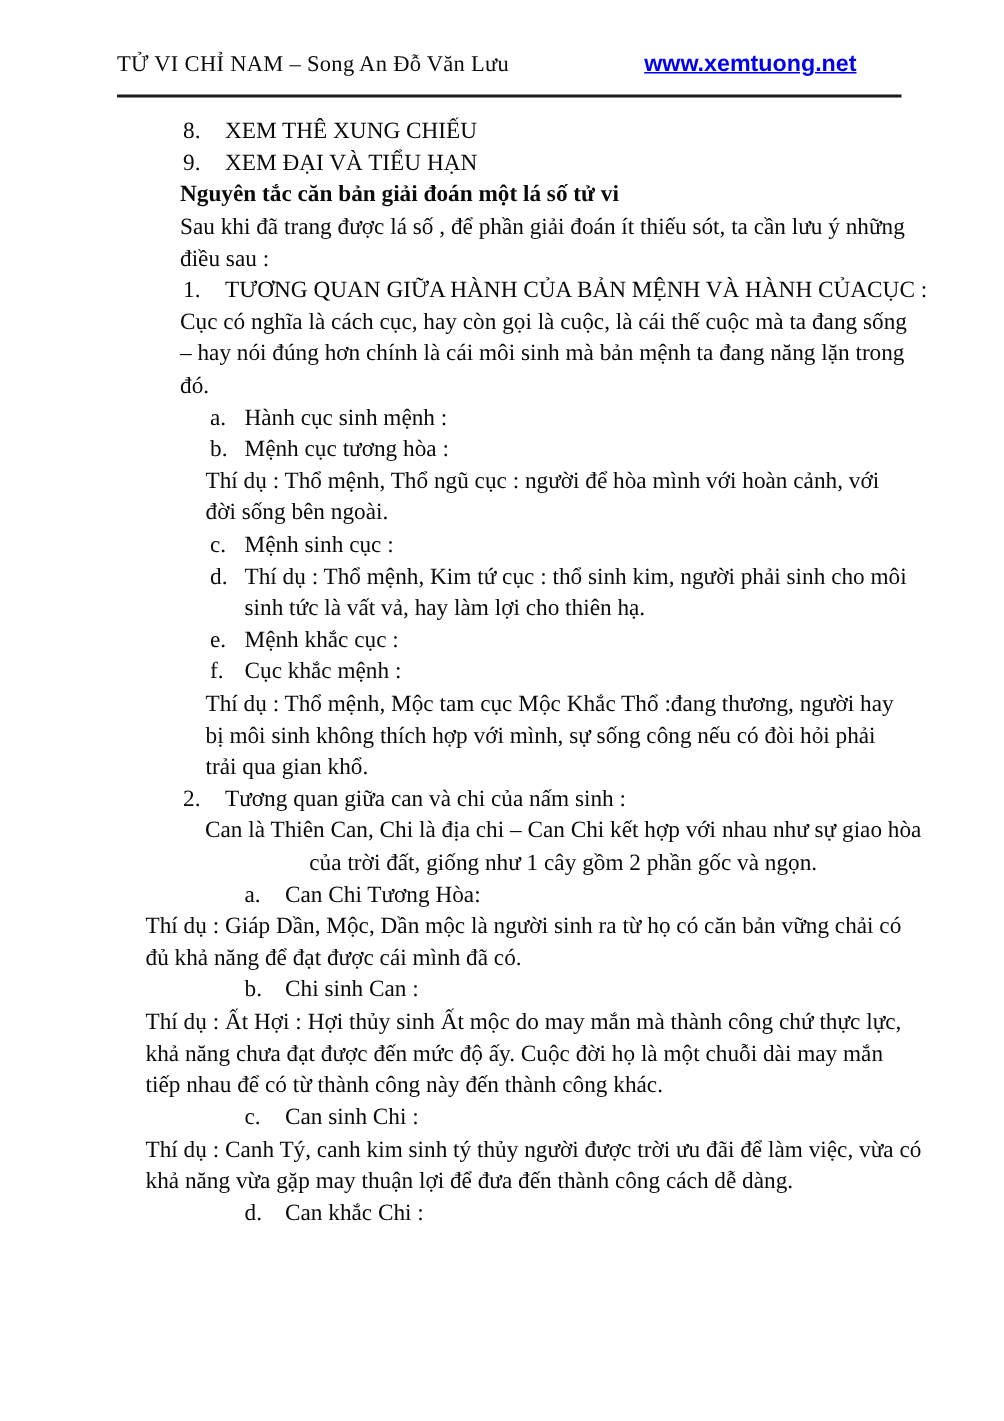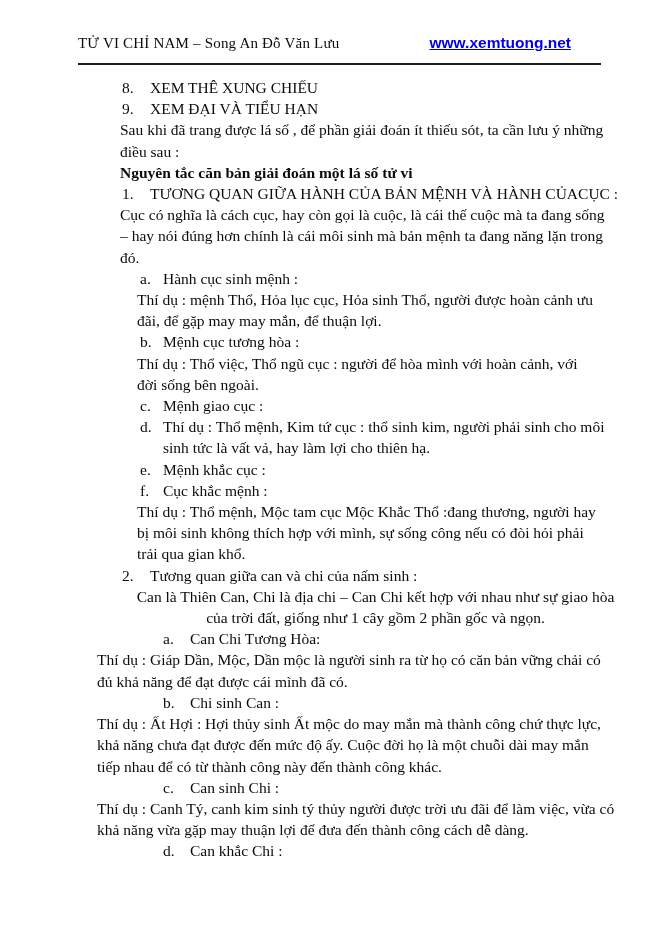--- a/index.html
+++ b/index.html
@@ -87,45 +87,43 @@
   <hr class="header-rule">
   <div class="doc-body">
       <div class="block list-num with-marker">
         <span class="marker">8.</span>
         <span class="btext">XEM THÊ XUNG CHIẾU</span>
       </div>
       <div class="block list-num with-marker">
         <span class="marker">9.</span>
         <span class="btext">XEM ĐẠI VÀ TIỂU HẠN</span>
       </div>
+      <div class="block heading-bold">Nguyên tắc căn bản giải đoán một lá số tử vi</div>
       <div class="block para">Sau khi đã trang được lá số , để phần giải đoán ít thiếu sót, ta cần lưu ý những
 điều sau :</div>
-      <div class="block heading-bold">Nguyên tắc căn bản giải đoán một lá số tử vi</div>
       <div class="block list-num with-marker">
         <span class="marker">1.</span>
         <span class="btext">TƯƠNG QUAN GIỮA HÀNH CỦA BẢN MỆNH VÀ HÀNH CỦACỤC :</span>
       </div>
       <div class="block para">Cục có nghĩa là cách cục, hay còn gọi là cuộc, là cái thế cuộc mà ta đang sống
 – hay nói đúng hơn chính là cái môi sinh mà bản mệnh ta đang năng lặn trong
 đó.</div>
       <div class="block sub1 with-marker">
         <span class="marker">a.</span>
         <span class="btext">Hành cục sinh mệnh :</span>
       </div>
-      <div class="block thidu1">Thí dụ : mệnh Thổ, Hỏa lục cục, Hỏa sinh Thổ, người được hoàn cảnh ưu
-đãi, để gặp may may mắn, để thuận lợi.</div>
       <div class="block sub1 with-marker">
         <span class="marker">b.</span>
         <span class="btext">Mệnh cục tương hòa :</span>
       </div>
-      <div class="block thidu1">Thí dụ : Thổ việc, Thổ ngũ cục : người để hòa mình với hoàn cảnh, với
+      <div class="block thidu1">Thí dụ : Thổ mệnh, Thổ ngũ cục : người để hòa mình với hoàn cảnh, với
 đời sống bên ngoài.</div>
       <div class="block sub1 with-marker">
         <span class="marker">c.</span>
-        <span class="btext">Mệnh giao cục :</span>
+        <span class="btext">Mệnh sinh cục :</span>
       </div>
       <div class="block sub1 with-marker">
         <span class="marker">d.</span>
         <span class="btext">Thí dụ : Thổ mệnh, Kim tứ cục : thổ sinh kim, người phải sinh cho môi
 sinh tức là vất vả, hay làm lợi cho thiên hạ.</span>
       </div>
       <div class="block sub1 with-marker">
         <span class="marker">e.</span>
         <span class="btext">Mệnh khắc cục :</span>
       </div>

